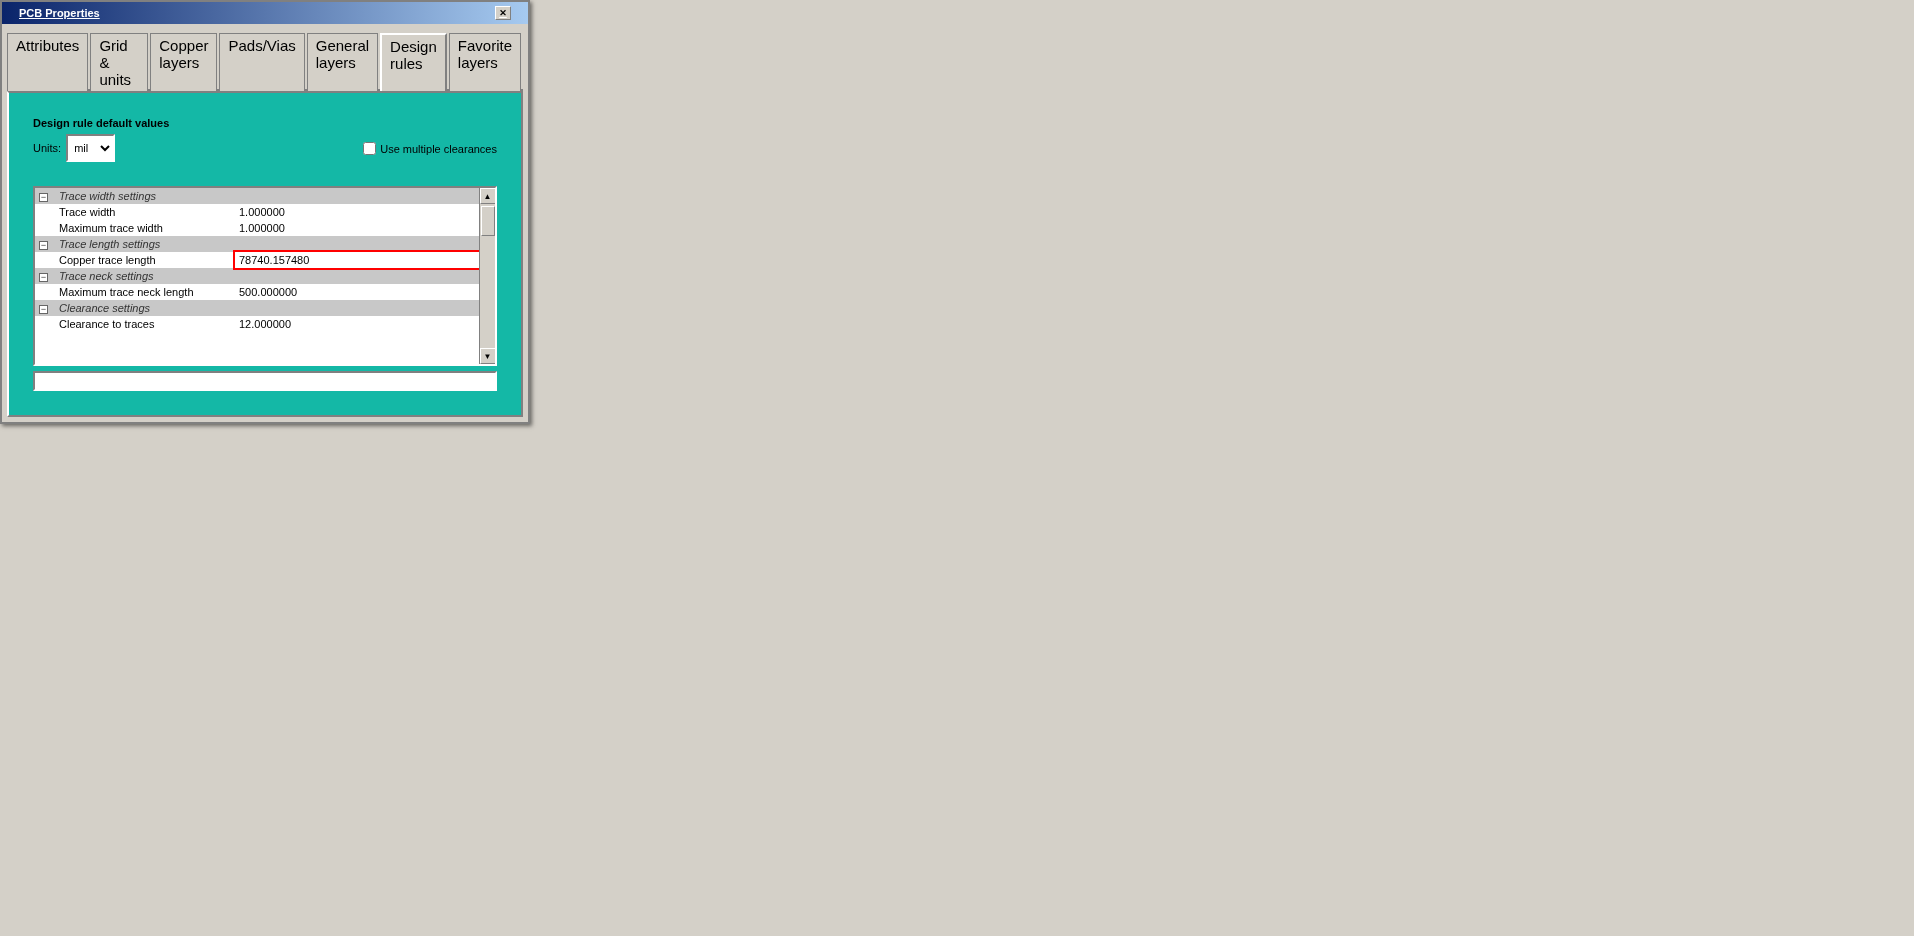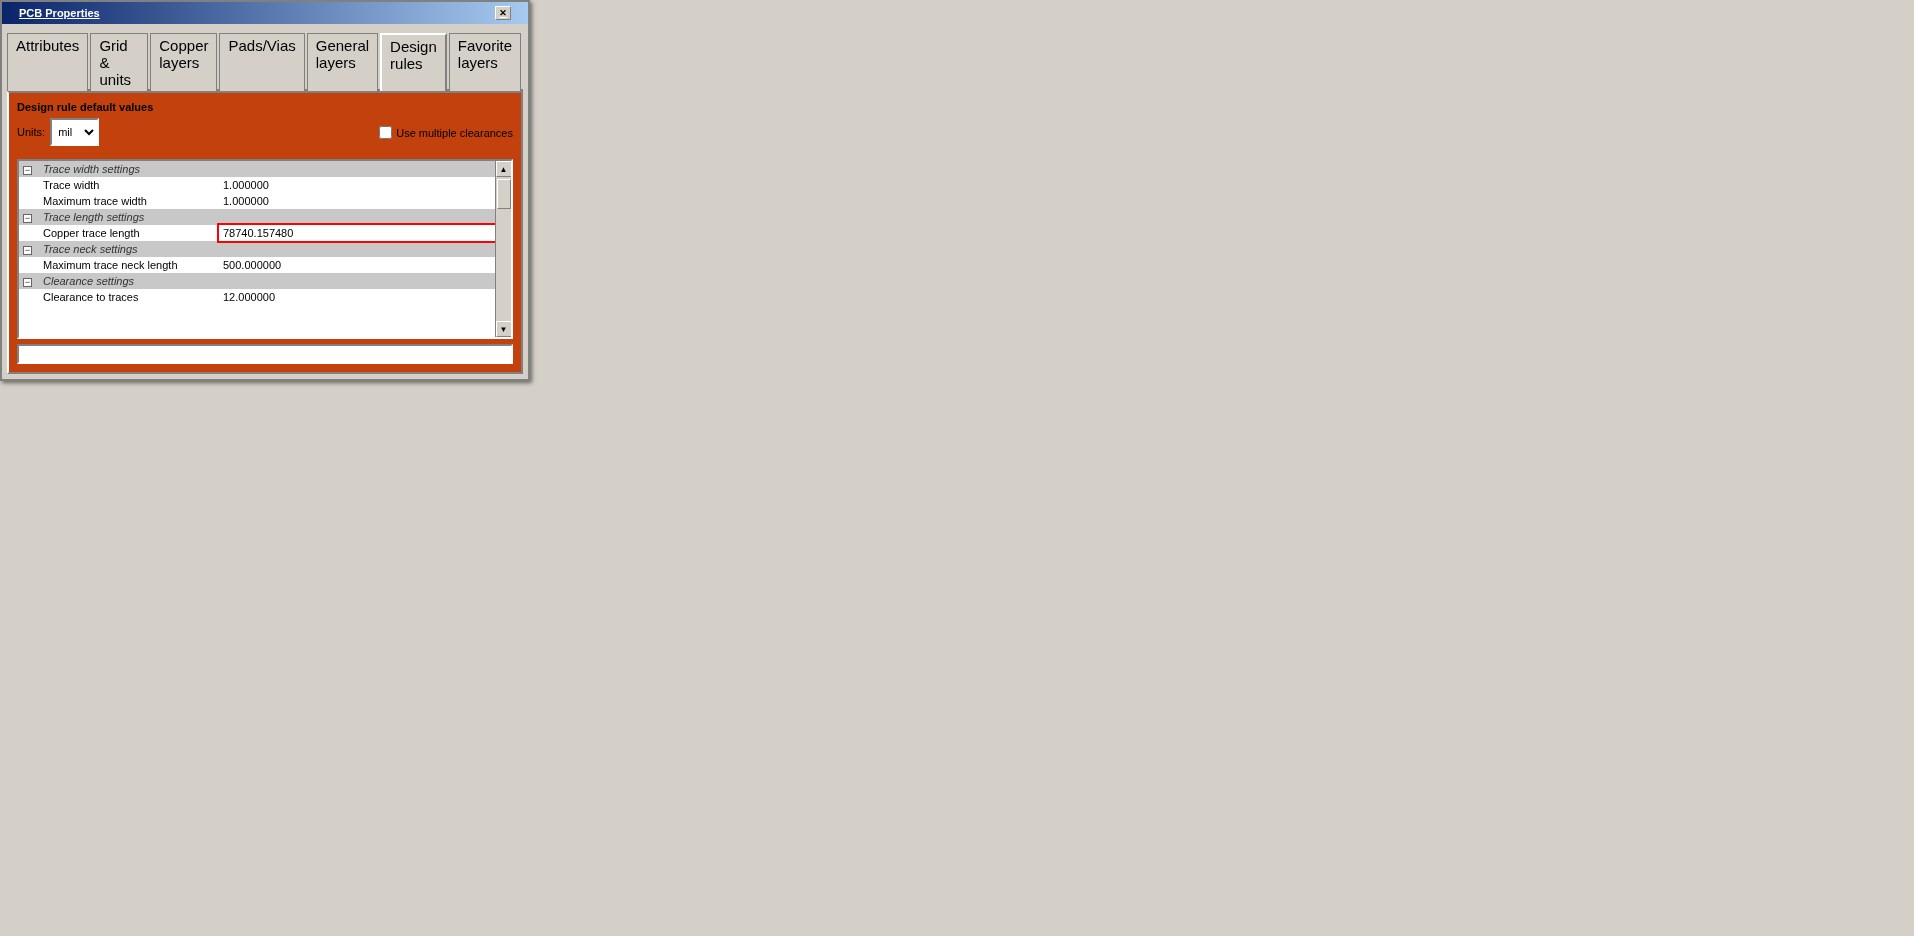--- a/index.html
+++ b/index.html
@@ -88,37 +88,37 @@
       border-top: 2px solid #ffffff;
       border-left: 2px solid #ffffff;
       border-right: 2px solid #808080;
       border-bottom: none;
       z-index: 1;
       top: 2px;
       padding-bottom: 14px;
     }
 
     .panel {
-      background: #c2410c;
+      background: #14b8a6;
       border: 2px solid;
       border-color: #808080 #808080 #808080 #ffffff;
-      padding: 8px;
+      padding: 24px;
     }
 
     .section-title {
       font-weight: bold;
       font-size: 11px;
       margin-bottom: 5px;
     }
 
     .units-row {
       display: flex;
       align-items: center;
       justify-content: space-between;
-      margin-bottom: 13px;
+      margin-bottom: 24px;
     }
 
     .units-left {
       display: flex;
       align-items: center;
       gap: 5px;
     }
 
     .units-label {
       font-size: 11px;

